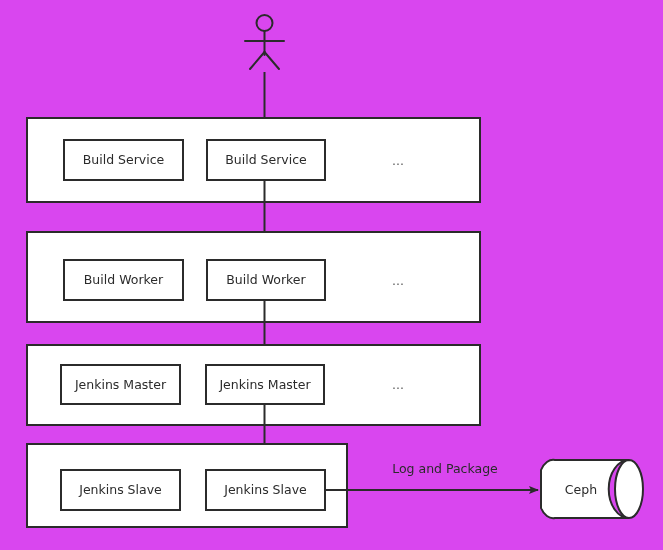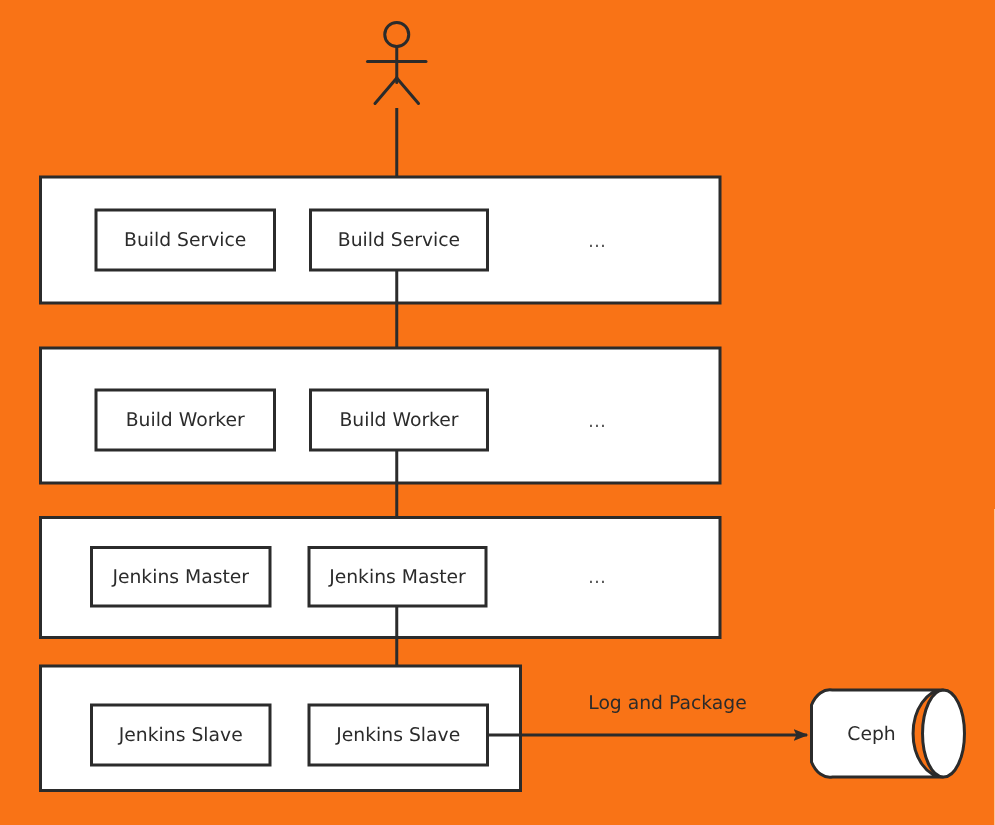--- a/index.html
+++ b/index.html
@@ -4,21 +4,21 @@
 <style>
   html, body {
     margin: 0;
     padding: 0;
     background: #ffffff;
   }
   #canvas {
     position: relative;
     width: 663px;
     height: 550px;
-    background: #f97316;
+    background: #d946ef;
     font-family: "DejaVu Sans", sans-serif;
     overflow: hidden;
   }
   #canvas svg {
     position: absolute;
     top: 0;
     left: 0;
     width: 663px;
     height: 550px;
   }

